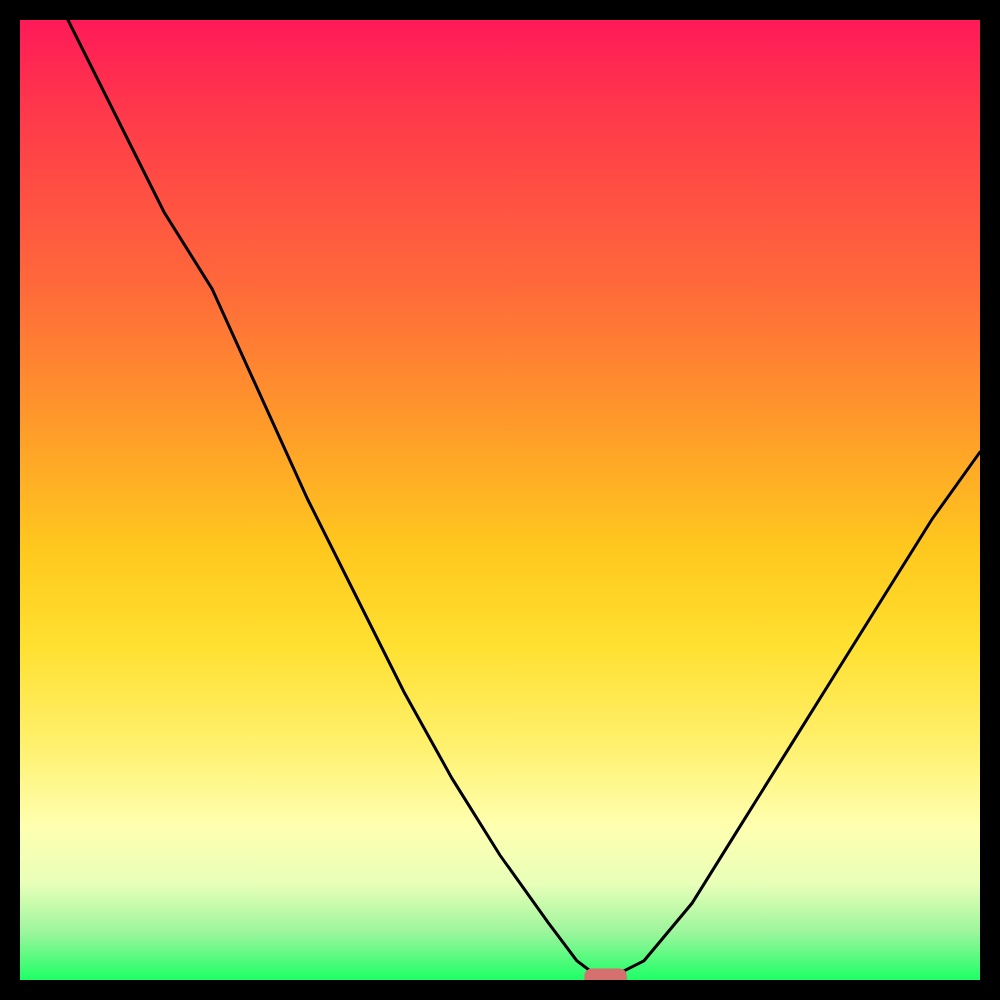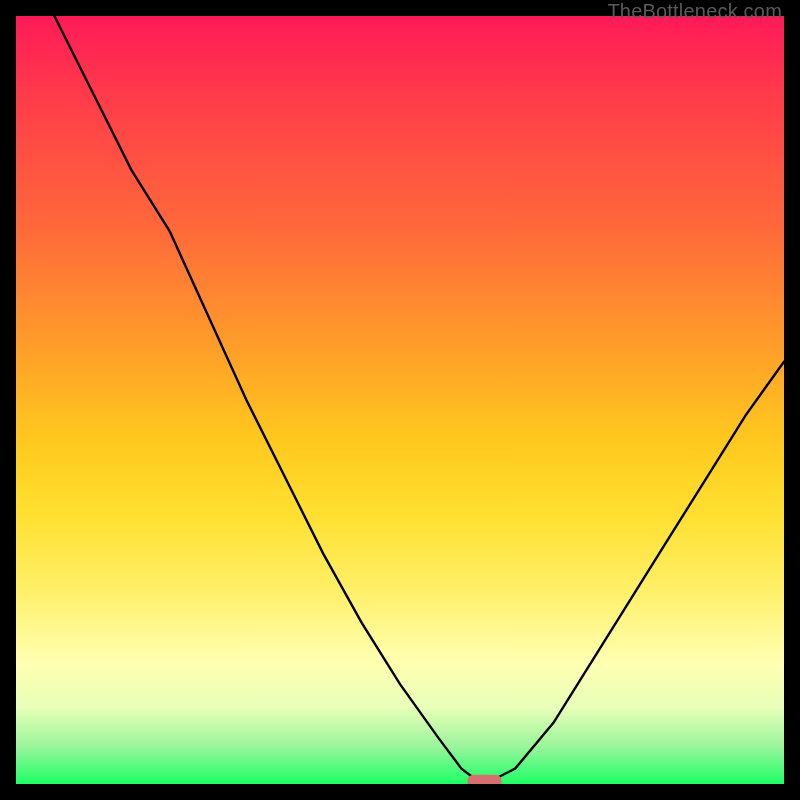--- a/index.html
+++ b/index.html
@@ -59,19 +59,18 @@
     height: 768px;
     pointer-events: none;
   }
 </style>
 </head>
 <body>
 
 <div class="frame">
   <div class="plot"></div>
 
-  <div class="watermark">TheBottleneck.com</div>
 
   <svg class="curve" viewBox="0 0 768 768" preserveAspectRatio="none">
     <path fill="none" stroke="#000" stroke-width="2.4" stroke-linecap="round" d="M38.4 0.0 L76.8 76.8 L115.2 153.6 L153.6 215.0 L192.0 299.5 L230.4 384.0 L268.8 460.8 L307.2 537.6 L345.6 606.7 L384.0 668.2 L422.4 721.9 L445.4 752.6 L460.8 764.2 L476.2 764.2 L499.2 752.6 L537.6 706.6 L576.0 645.1 L614.4 583.7 L652.8 522.2 L691.2 460.8 L729.6 399.4 L768.0 345.6"></path>
     <rect rx="6" ry="6" height="14" width="34" fill="#d6706e" x="451.5" y="758.7"></rect>
   </svg>
 </div>
 
 </body></html>

